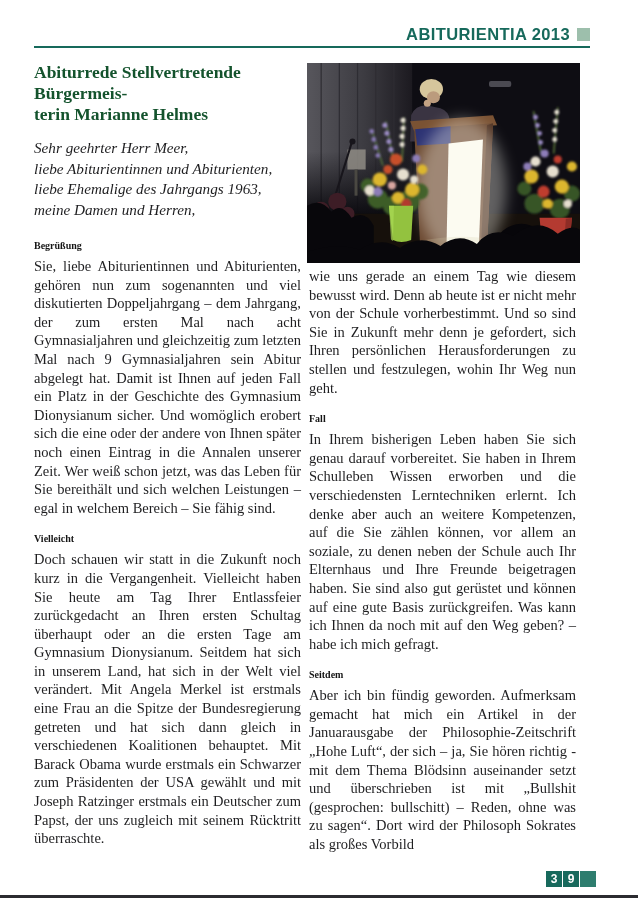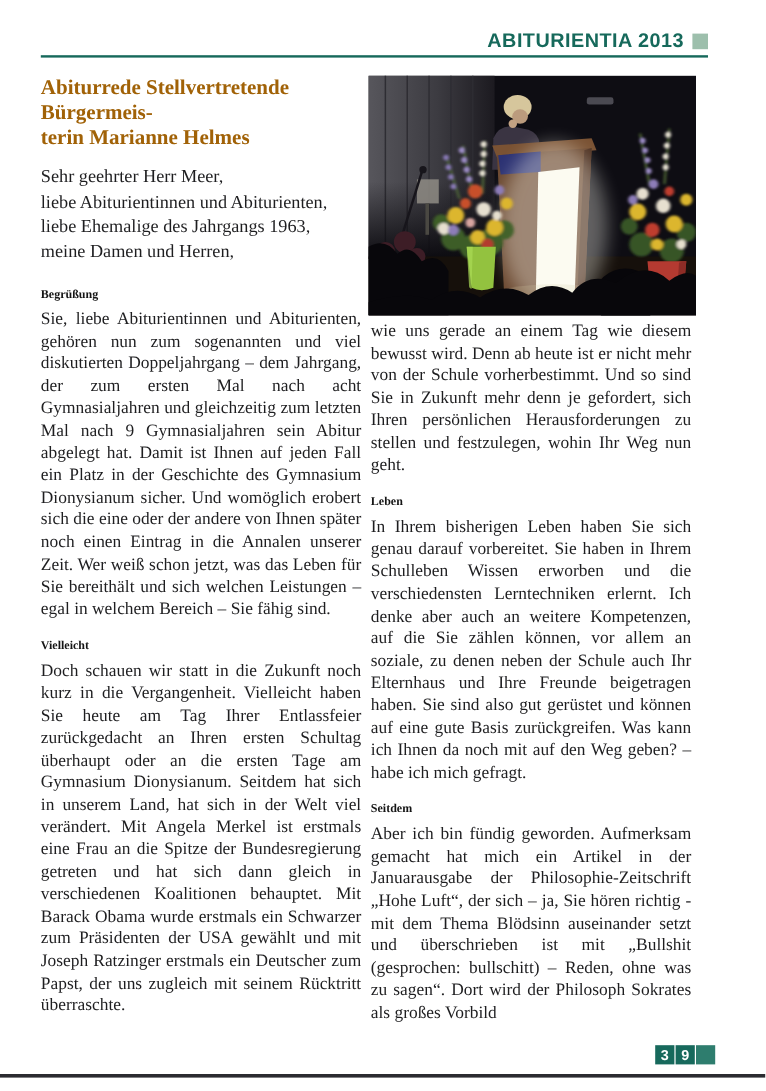--- a/index.html
+++ b/index.html
@@ -44,26 +44,27 @@
 
   
   .col { position: absolute; width: 267px; text-align: justify; }
   .col-left  { left: 34px;  top: 62px; }
   .col-right { left: 309px; top: 63px; }
 
   .article-title {
     font-size: 17.5px;
     line-height: 21px;
     font-weight: bold;
-    color: #a16207;
+    color: #14532d;
     margin: 0 0 13px 0;
     white-space: pre-line;
     text-align: left;
   }
   .greeting {
+    font-style: italic;
     font-size: 15.2px;
     line-height: 20.5px;
     margin: 0 0 16px 0;
     white-space: pre-line;
     text-align: left;
   }
   .section { margin: 0 0 12px 0; }
   .section-heading {
     font-size: 10px;
     line-height: 19px;
@@ -304,21 +305,21 @@
           </g>
         <path d="M0,199 L0,142 Q14,134 24,148 Q34,138 44,154 Q58,146 66,162 L66,199 Z" fill="#08070b"></path>
         <ellipse cx="212" cy="184" rx="26" ry="24" fill="#07060a"></ellipse>
         <path d="M0,199 L0,188 Q30,178 52,186 Q72,172 92,184 Q112,170 132,182 Q150,168 168,180 Q182,162 204,172 Q228,152 248,170 Q262,160 270,166 L270,199 Z" fill="#08070b"></path>
       </svg>
     </figure>
 
     <p class="continuation">wie uns gerade an einem Tag wie diesem bewusst wird. Denn ab heute ist er nicht mehr von der Schule vorherbestimmt. Und so sind Sie in Zukunft mehr denn je gefordert, sich Ihren persönlichen Herausforderungen zu stellen und festzulegen, wohin Ihr Weg nun geht.</p>
 
     <div class="section">
-      <h2 class="section-heading">Leben</h2>
+      <h2 class="section-heading">Fall</h2>
       <p class="section-body">In Ihrem bisherigen Leben haben Sie sich genau darauf vorbereitet. Sie haben in Ihrem Schulleben Wissen erworben und die verschiedensten Lerntechniken erlernt. Ich denke aber auch an weitere Kompetenzen, auf die Sie zählen können, vor allem an soziale, zu denen neben der Schule auch Ihr Elternhaus und Ihre Freunde beigetragen haben. Sie sind also gut gerüstet und können auf eine gute Basis zurückgreifen. Was kann ich Ihnen da noch mit auf den Weg geben? – habe ich mich gefragt.</p>
     </div>
 
     <div class="section">
       <h2 class="section-heading">Seitdem</h2>
       <p class="section-body">Aber ich bin fündig geworden. Aufmerksam gemacht hat mich ein Artikel in der Januarausgabe der Philosophie-Zeitschrift „Hohe Luft“, der sich – ja, Sie hören richtig - mit dem Thema Blödsinn auseinander setzt und überschrieben ist mit „Bullshit (gesprochen: bullschitt) – Reden, ohne was zu sagen“. Dort wird der Philosoph Sokrates als großes Vorbild</p>
     </div>
   </div>
 
   <div class="page-badges">

